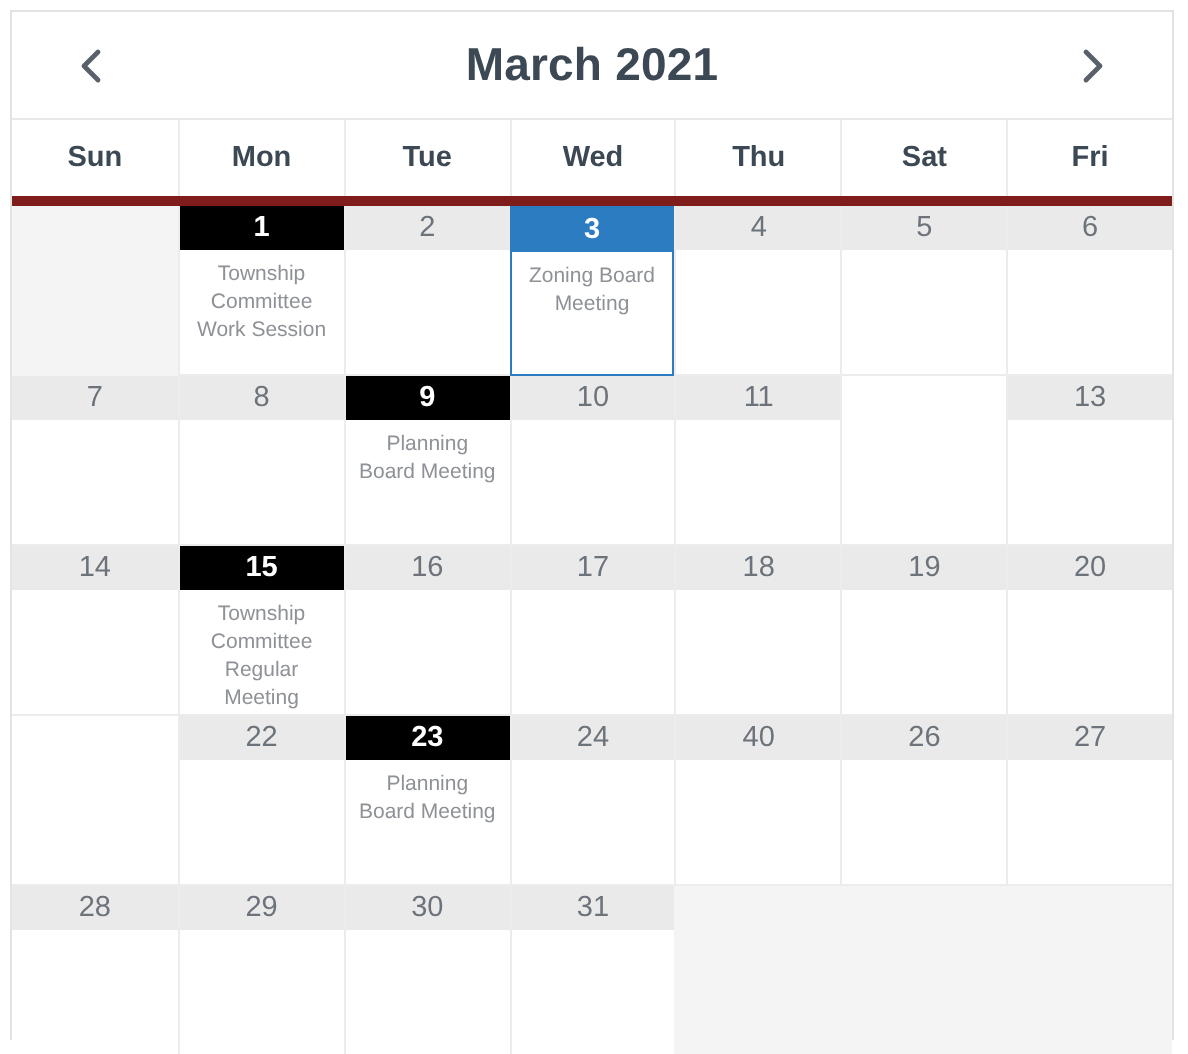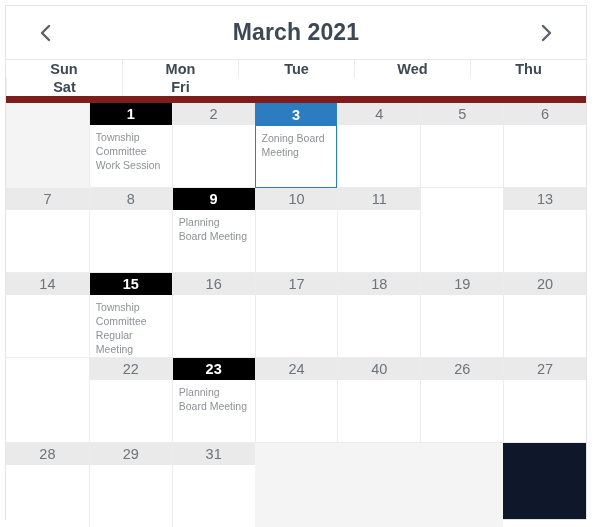--- a/index.html
+++ b/index.html
@@ -16,21 +16,21 @@
   }
 
   .calendar-widget {
     position: absolute;
     left: 5px;
     top: 5px;
     width: 582px;
     height: 515px;
     box-sizing: border-box;
     border: 1px solid #e3e3e3;
-    background: #0f172a;
+    background: #fde047;
   }
 
   
   .cal-header {
     position: relative;
     height: 54px;
     box-sizing: border-box;
     border-bottom: 1px solid #e8e8e8;
     background: #ffffff;
     display: flex;
@@ -58,24 +58,24 @@
     border: 0;
     padding: 0;
   }
   .nav-prev { left: 10px; }
   .nav-next { right: 10px; }
   .nav-btn svg { display: block; }
 
   
   .weekday-row {
     display: grid;
-    grid-template-columns: repeat(5, 1fr);
+    grid-template-columns: repeat(7, 1fr);
     height: 43px;
     box-sizing: border-box;
-    border-bottom: 7px solid #7f1d1d;
+    border-bottom: 5px solid #7f1d1d;
     background: #ffffff;
   }
   .weekday-cell {
     display: flex;
     align-items: center;
     justify-content: center;
     font-size: 14.5px;
     font-weight: bold;
     color: #3c4854;
     border-left: 1px solid #ececec;
@@ -145,20 +145,21 @@
 
   .event-list {
     padding: 5px 6px 0 6px;
     flex: 1 1 auto;
   }
   .event-item {
     font-size: 10.5px;
     line-height: 14px;
     color: #8e9196;
     word-break: break-word;
+    text-align: center;
   }
 </style>
 </head>
 <body>
 
 <div class="calendar-widget">
 
   <div class="cal-header">
     <button class="nav-btn nav-prev" aria-label="Previous month">
       <span>
@@ -318,20 +319,24 @@
       <div class="week-row">
         <div class="day-cell">
           <div class="day-num">28</div>
           <div class="event-list"></div>
         </div>
         <div class="day-cell">
           <div class="day-num">29</div>
           <div class="event-list"></div>
         </div>
         <div class="day-cell">
+          <div class="day-num">30</div>
+          <div class="event-list"></div>
+        </div>
+        <div class="day-cell">
           <div class="day-num">31</div>
           <div class="event-list"></div>
         </div>
         <div class="day-cell empty"></div>
         <div class="day-cell empty"></div>
         <div class="day-cell empty"></div>
       </div>
     </div>
 
 </div>

